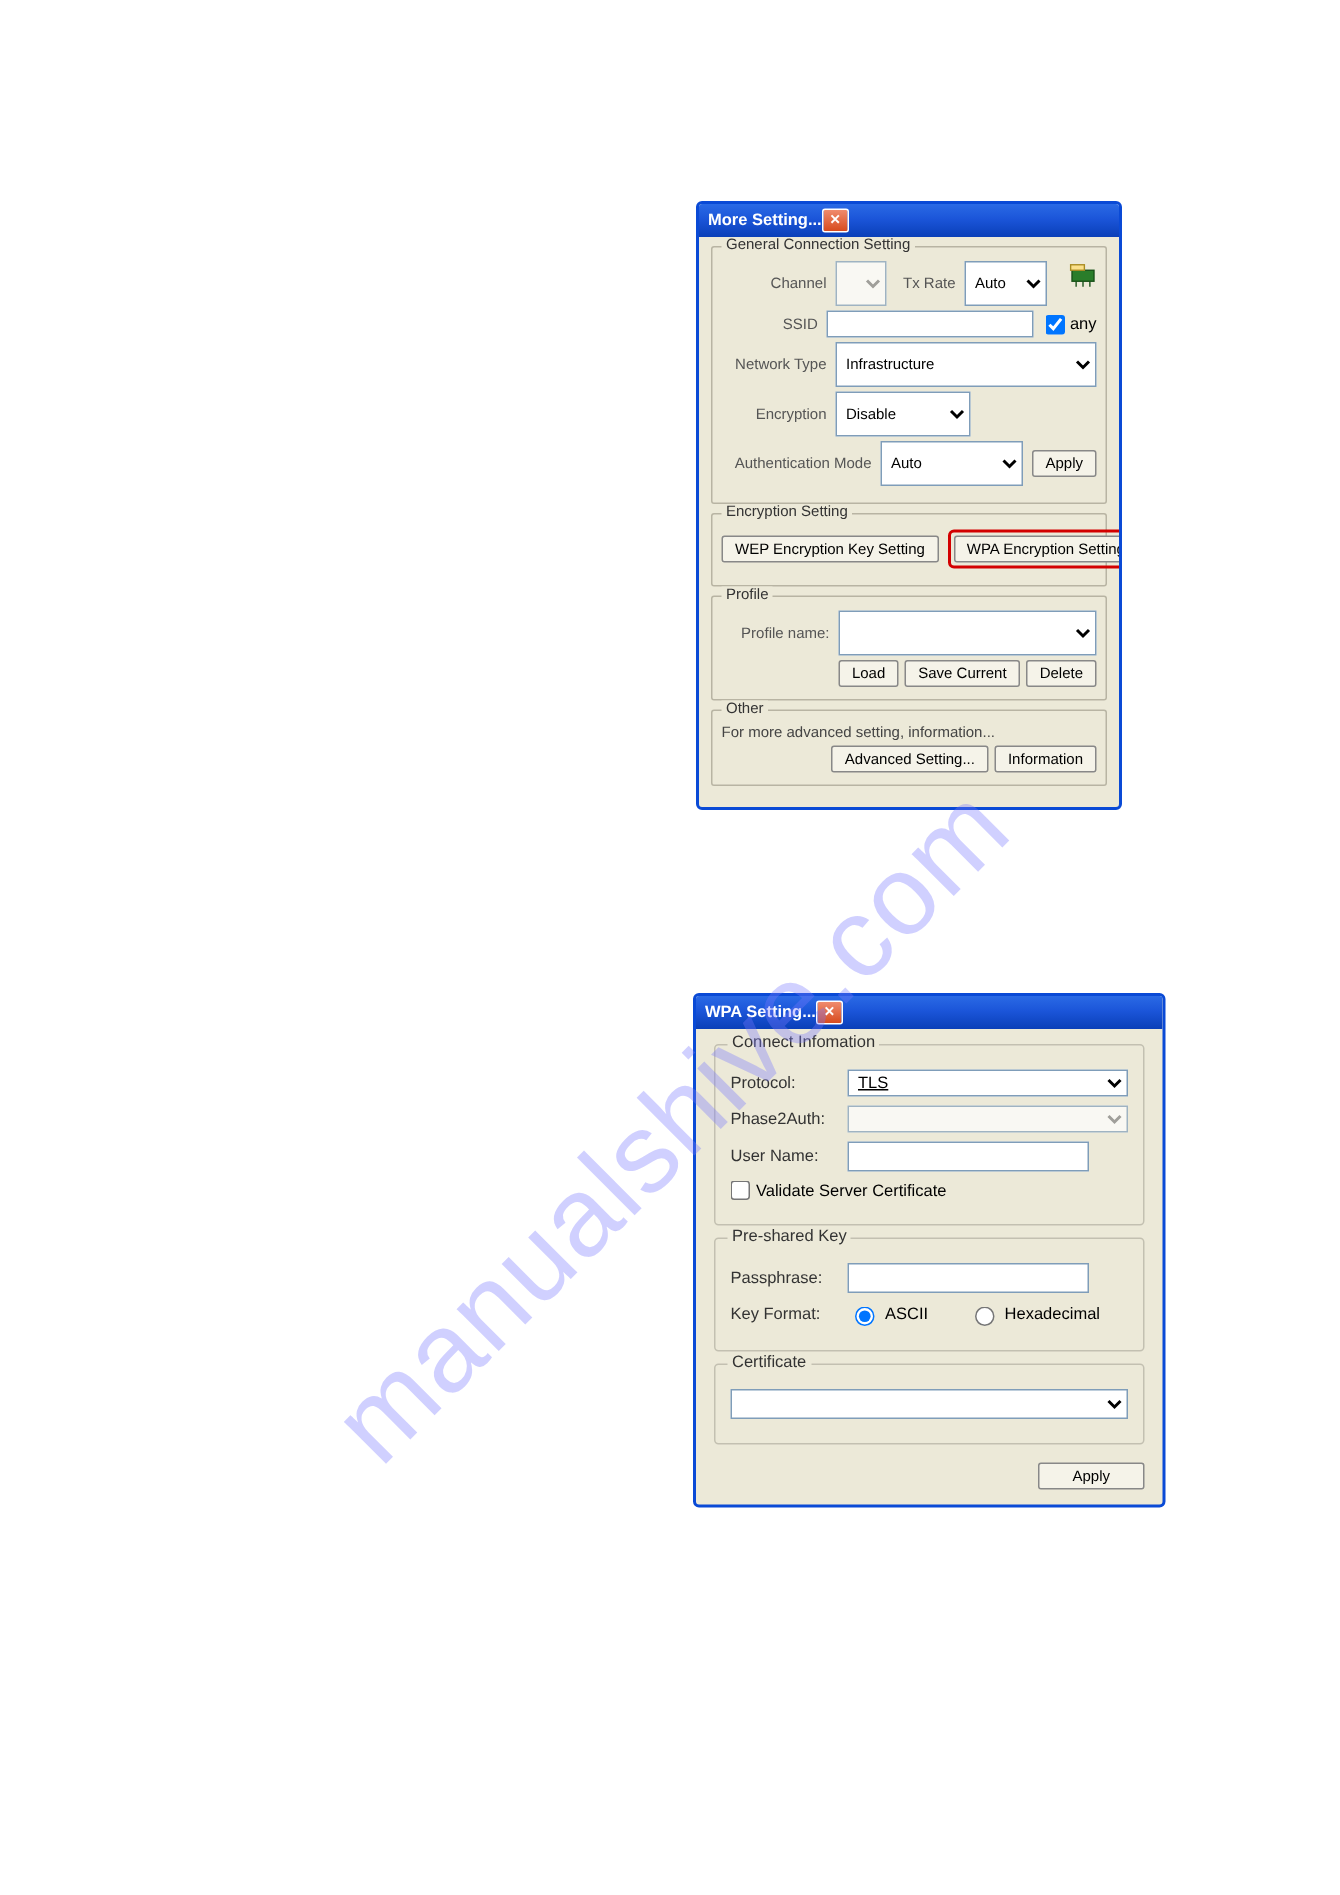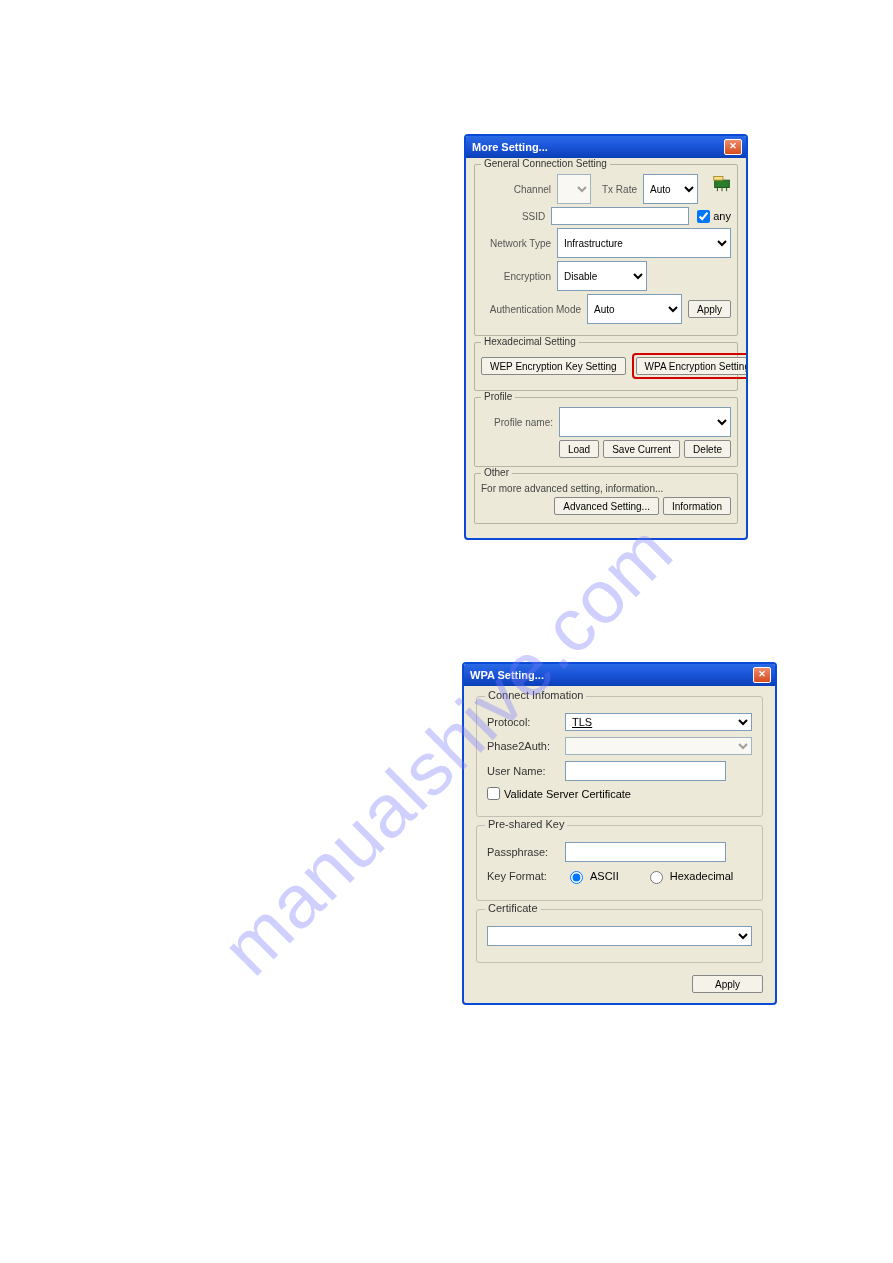--- a/index.html
+++ b/index.html
@@ -39,21 +39,21 @@
   .window.bottom { top: 662px; left: 462px; width: 311px; }
 
   .titlebar {
     background: linear-gradient(to bottom, #2a6ae5 0%, #1b55d9 45%, #0a3fb8 100%);
     color: #fff;
     font-weight: bold;
     font-size: 11px;
     padding: 3px 4px 3px 6px;
     display: flex;
     align-items: center;
-    justify-content: space-between;
+    justify-content: flex-start;
     height: 16px;
   }
   .titlebar .title { white-space: nowrap; }
   .closebtn {
     width: 16px; height: 14px;
     background: linear-gradient(#f08b6d,#d74b1e);
     border: 1px solid #fff;
     border-radius: 2px;
     font-size: 9px;
     line-height: 12px;
@@ -202,21 +202,21 @@
 
       <div class="row">
         <span class="lbl w80">Authentication Mode</span>
         <select style="flex:1"><option>Auto</option></select>
         <span style="width:6px"></span>
         <button class="btn">Apply</button>
       </div>
     </div>
 
     <div class="fieldset">
-      <span class="legend">Hexadecimal Setting</span>
+      <span class="legend">Encryption Setting</span>
       <div class="row" style="gap:6px; margin-top:4px">
         <button class="btn" style="flex:1">WEP Encryption Key Setting</button>
         <span class="hl-red" style="flex:1; display:flex">
           <button class="btn" style="flex:1">WPA Encryption Setting</button>
         </span>
       </div>
     </div>
 
     <div class="fieldset">
       <span class="legend">Profile</span>

